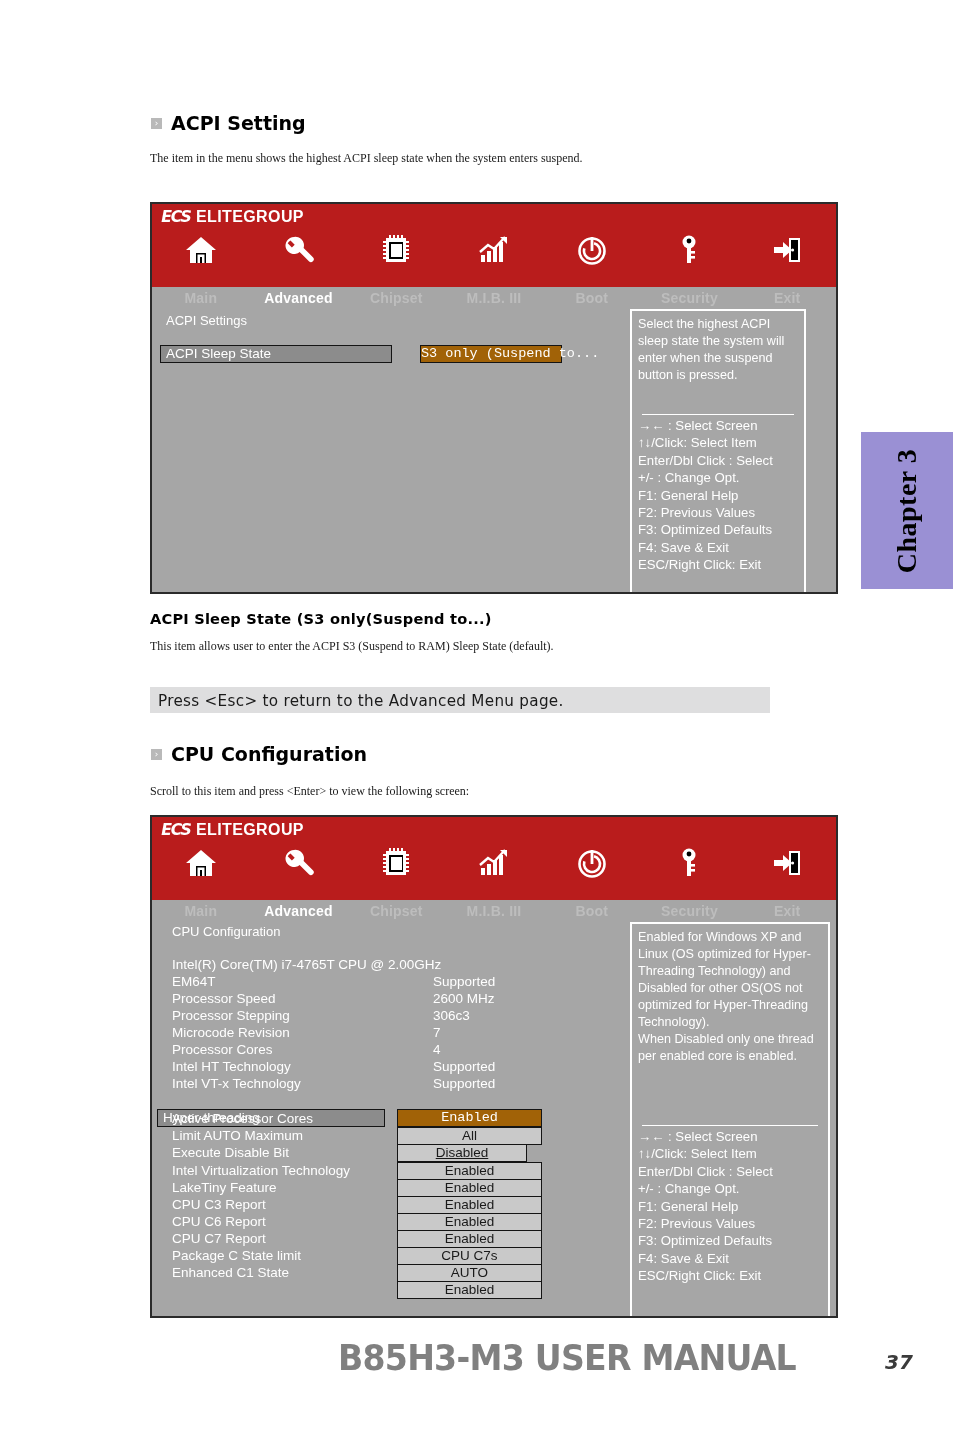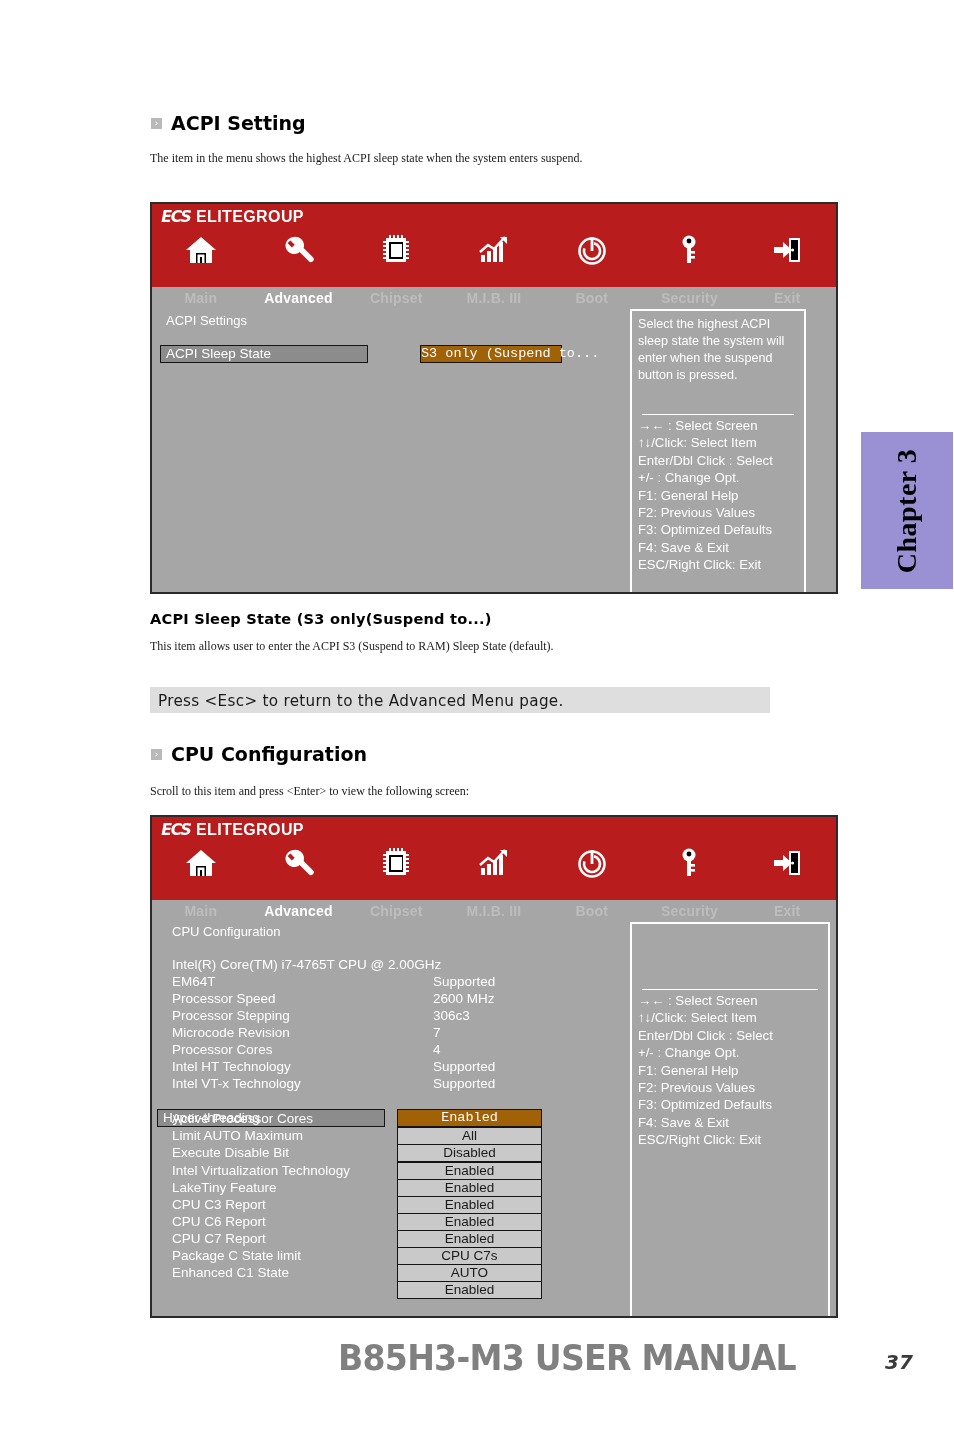--- a/index.html
+++ b/index.html
@@ -358,21 +358,21 @@
     <div class="bios-tab">Chipset</div>
     <div class="bios-tab">M.I.B. III</div>
     <div class="bios-tab">Boot</div>
     <div class="bios-tab">Security</div>
     <div class="bios-tab">Exit</div>
   </div>
 
   <div class="bios-body" style="height:292px;">
     <div class="bios-sectitle" style="left:14px; top:4px;">ACPI Settings</div>
 
-    <div class="sel-label" style="left:8px; top:36px; width:208px; height:18px;">ACPI Sleep State</div>
+    <div class="sel-label" style="left:8px; top:36px; width:232px; height:18px;">ACPI Sleep State</div>
     <div class="val-chip-dark" style="left:268px; top:36px; width:142px; height:18px;">S3 only (Suspend to...</div>
 
     <div class="help-box" style="left:478px; top:0px; width:176px; height:288px;">
       <div class="help-text">Select the highest ACPI sleep state the system will enter when the suspend button is pressed.</div>
       <div class="help-sep" style="margin-top:30px;"></div>
       <div class="help-keys">→←  : Select Screen
 ↑↓/Click: Select Item
 Enter/Dbl Click : Select
 +/- : Change Opt.
 F1: General Help
@@ -511,21 +511,21 @@
     <div class="bios-row-label" style="left:20px; top:154px;">Intel VT-x Technology</div>
     <div class="bios-row-val" style="left:281px; top:154px;">Supported</div>
 
     <div class="sel-label" style="left:5px; top:187px; width:228px; height:18px;">Hyper-threading</div>
     <div class="val-chip-dark" style="left:245px; top:187px; width:145px; height:18px;">Enabled</div>
 
     <div class="bios-row-label" style="left:20px; top:189px;">Active Processor Cores</div>
     <div class="val-chip-light" style="left:245px; top:205px; width:145px; height:18px;">All</div>
 
     <div class="bios-row-label" style="left:20px; top:206px;">Limit AUTO Maximum</div>
-    <div class="val-chip-light" style="left:245px; top:222px; width:145px; height:18px;">Disabled</div>
+    <div class="val-chip-light" style="left:245px; top:222px; width:130px; height:18px;text-decoration:underline;">Disabled</div>
 
     <div class="bios-row-label" style="left:20px; top:223px;">Execute Disable Bit</div>
     <div class="val-chip-light" style="left:245px; top:240px; width:145px; height:18px;">Enabled</div>
 
     <div class="bios-row-label" style="left:20px; top:241px;">Intel Virtualization Technology</div>
     <div class="val-chip-light" style="left:245px; top:257px; width:145px; height:18px;">Enabled</div>
 
     <div class="bios-row-label" style="left:20px; top:258px;">LakeTiny Feature</div>
     <div class="val-chip-light" style="left:245px; top:274px; width:145px; height:18px;">Enabled</div>
 
@@ -538,20 +538,22 @@
     <div class="bios-row-label" style="left:20px; top:309px;">CPU C7 Report</div>
     <div class="val-chip-light" style="left:245px; top:325px; width:145px; height:18px;">CPU C7s</div>
 
     <div class="bios-row-label" style="left:20px; top:326px;">Package C State limit</div>
     <div class="val-chip-light" style="left:245px; top:342px; width:145px; height:18px;">AUTO</div>
 
     <div class="bios-row-label" style="left:20px; top:343px;">Enhanced C1 State</div>
     <div class="val-chip-light" style="left:245px; top:359px; width:145px; height:18px;">Enabled</div>
 
     <div class="help-box" style="left:478px; top:0px; width:200px; height:398px;">
+      <div class="help-text">Enabled for Windows XP and Linux (OS optimized for Hyper-Threading Technology) and Disabled for other OS(OS not optimized for Hyper-Threading Technology).
+When Disabled only one thread per enabled core is enabled.</div>
       <div class="help-sep" style="margin-top:60px;"></div>
       <div class="help-keys">→←  : Select Screen
 ↑↓/Click: Select Item
 Enter/Dbl Click : Select
 +/- : Change Opt.
 F1: General Help
 F2: Previous Values
 F3: Optimized Defaults
 F4: Save &amp; Exit
 ESC/Right Click: Exit</div>

